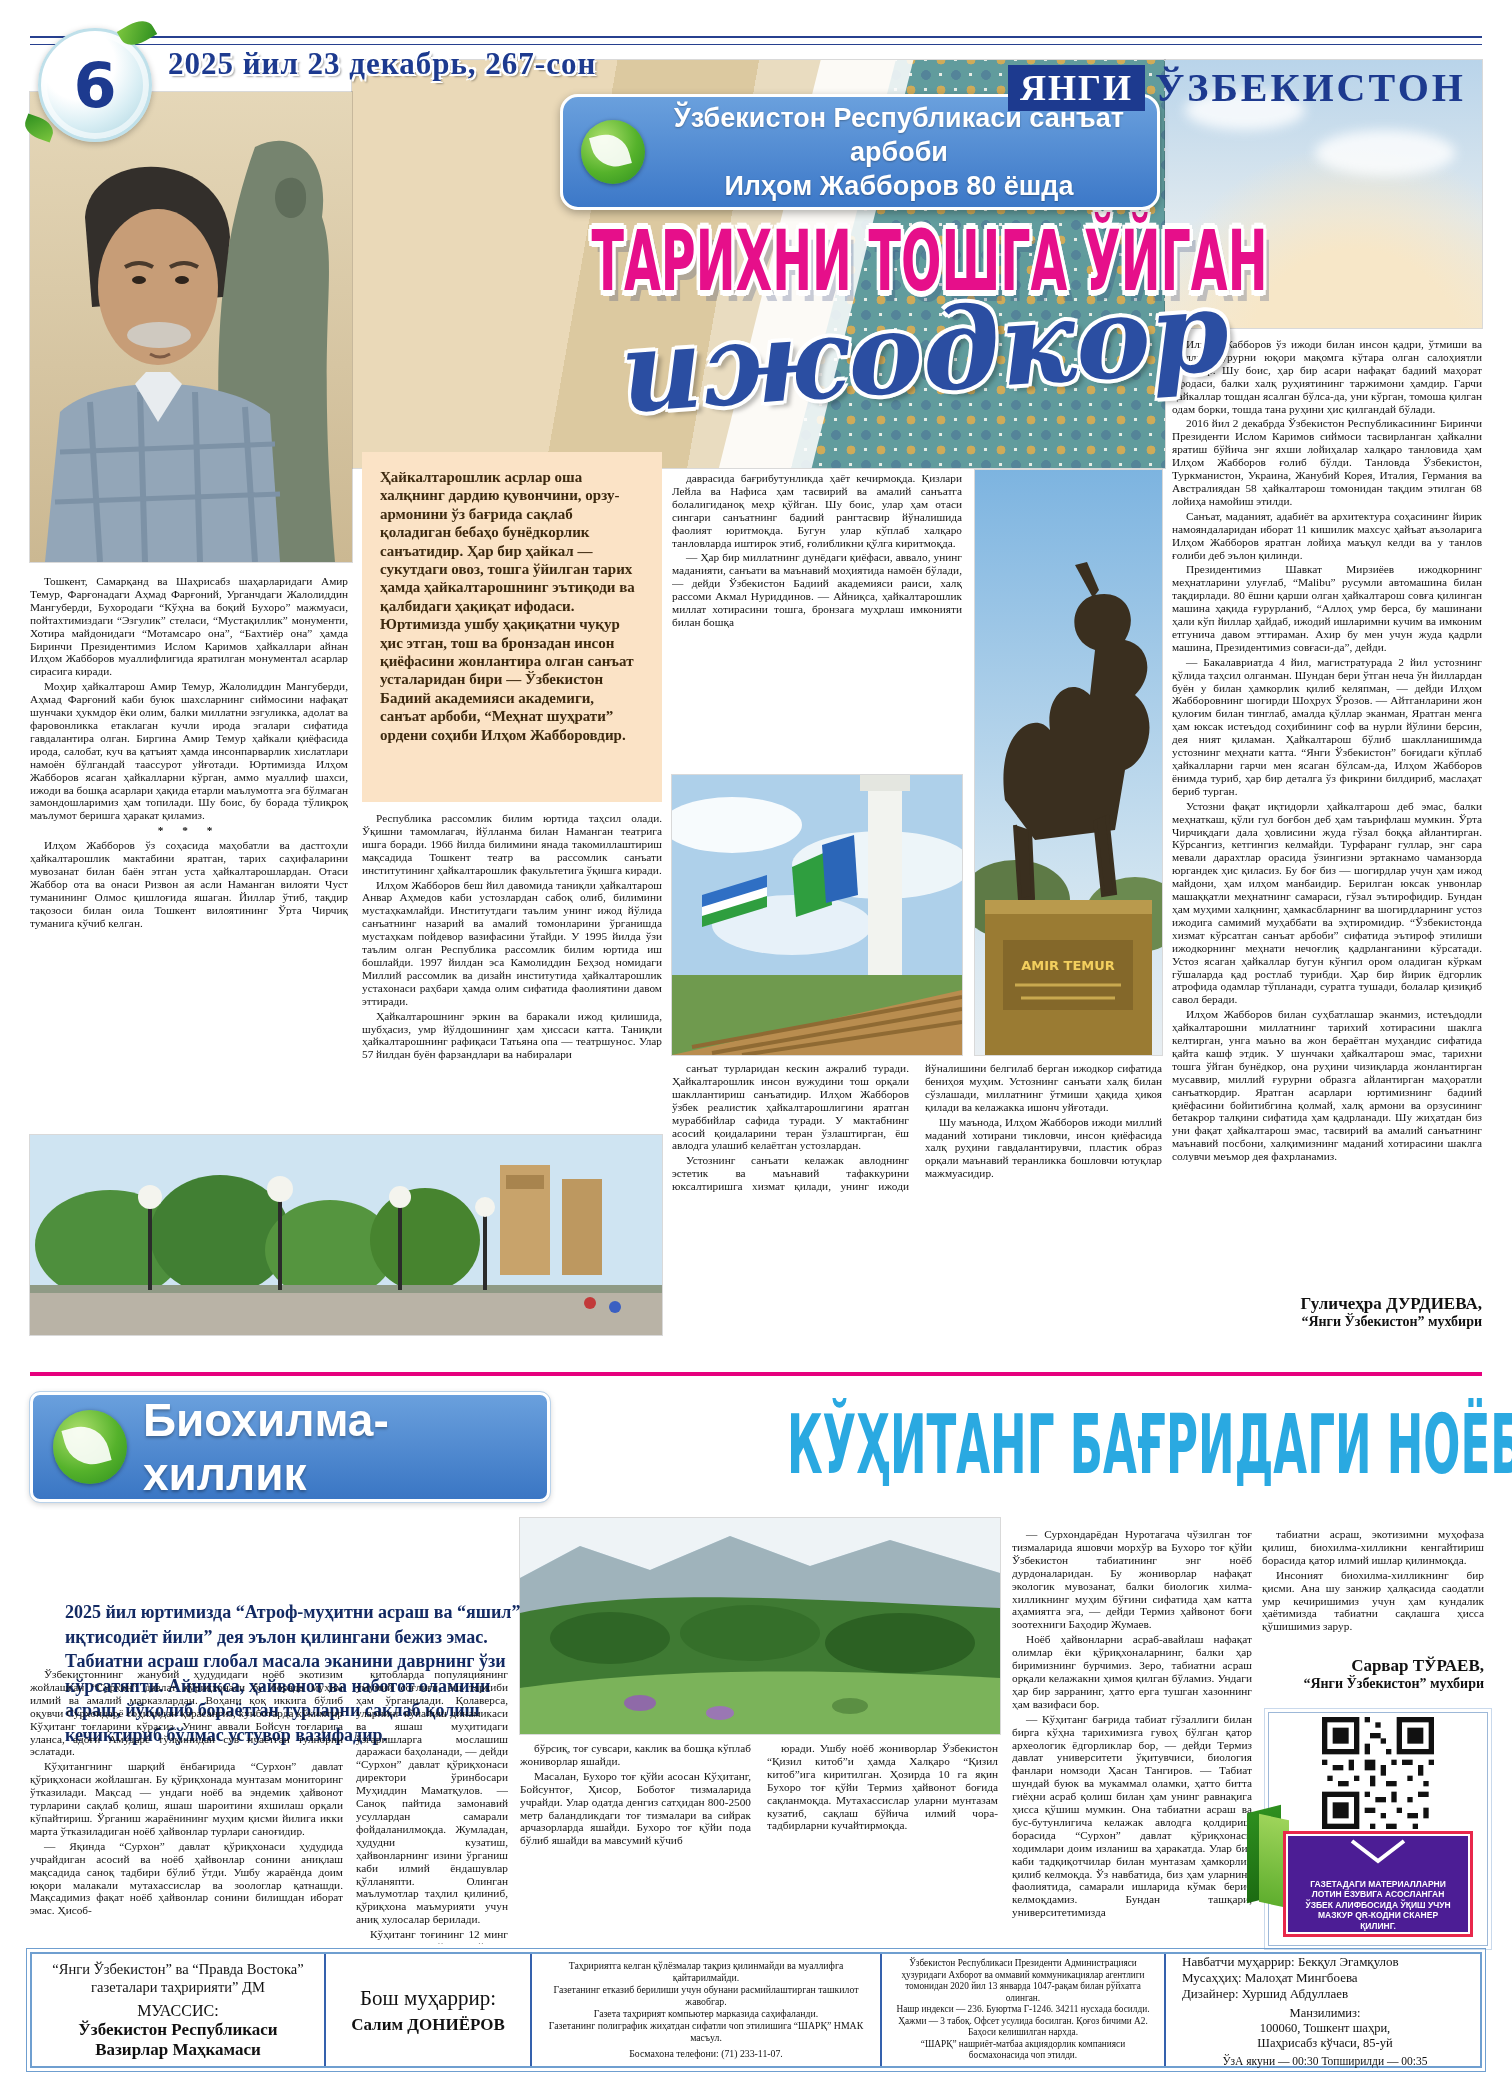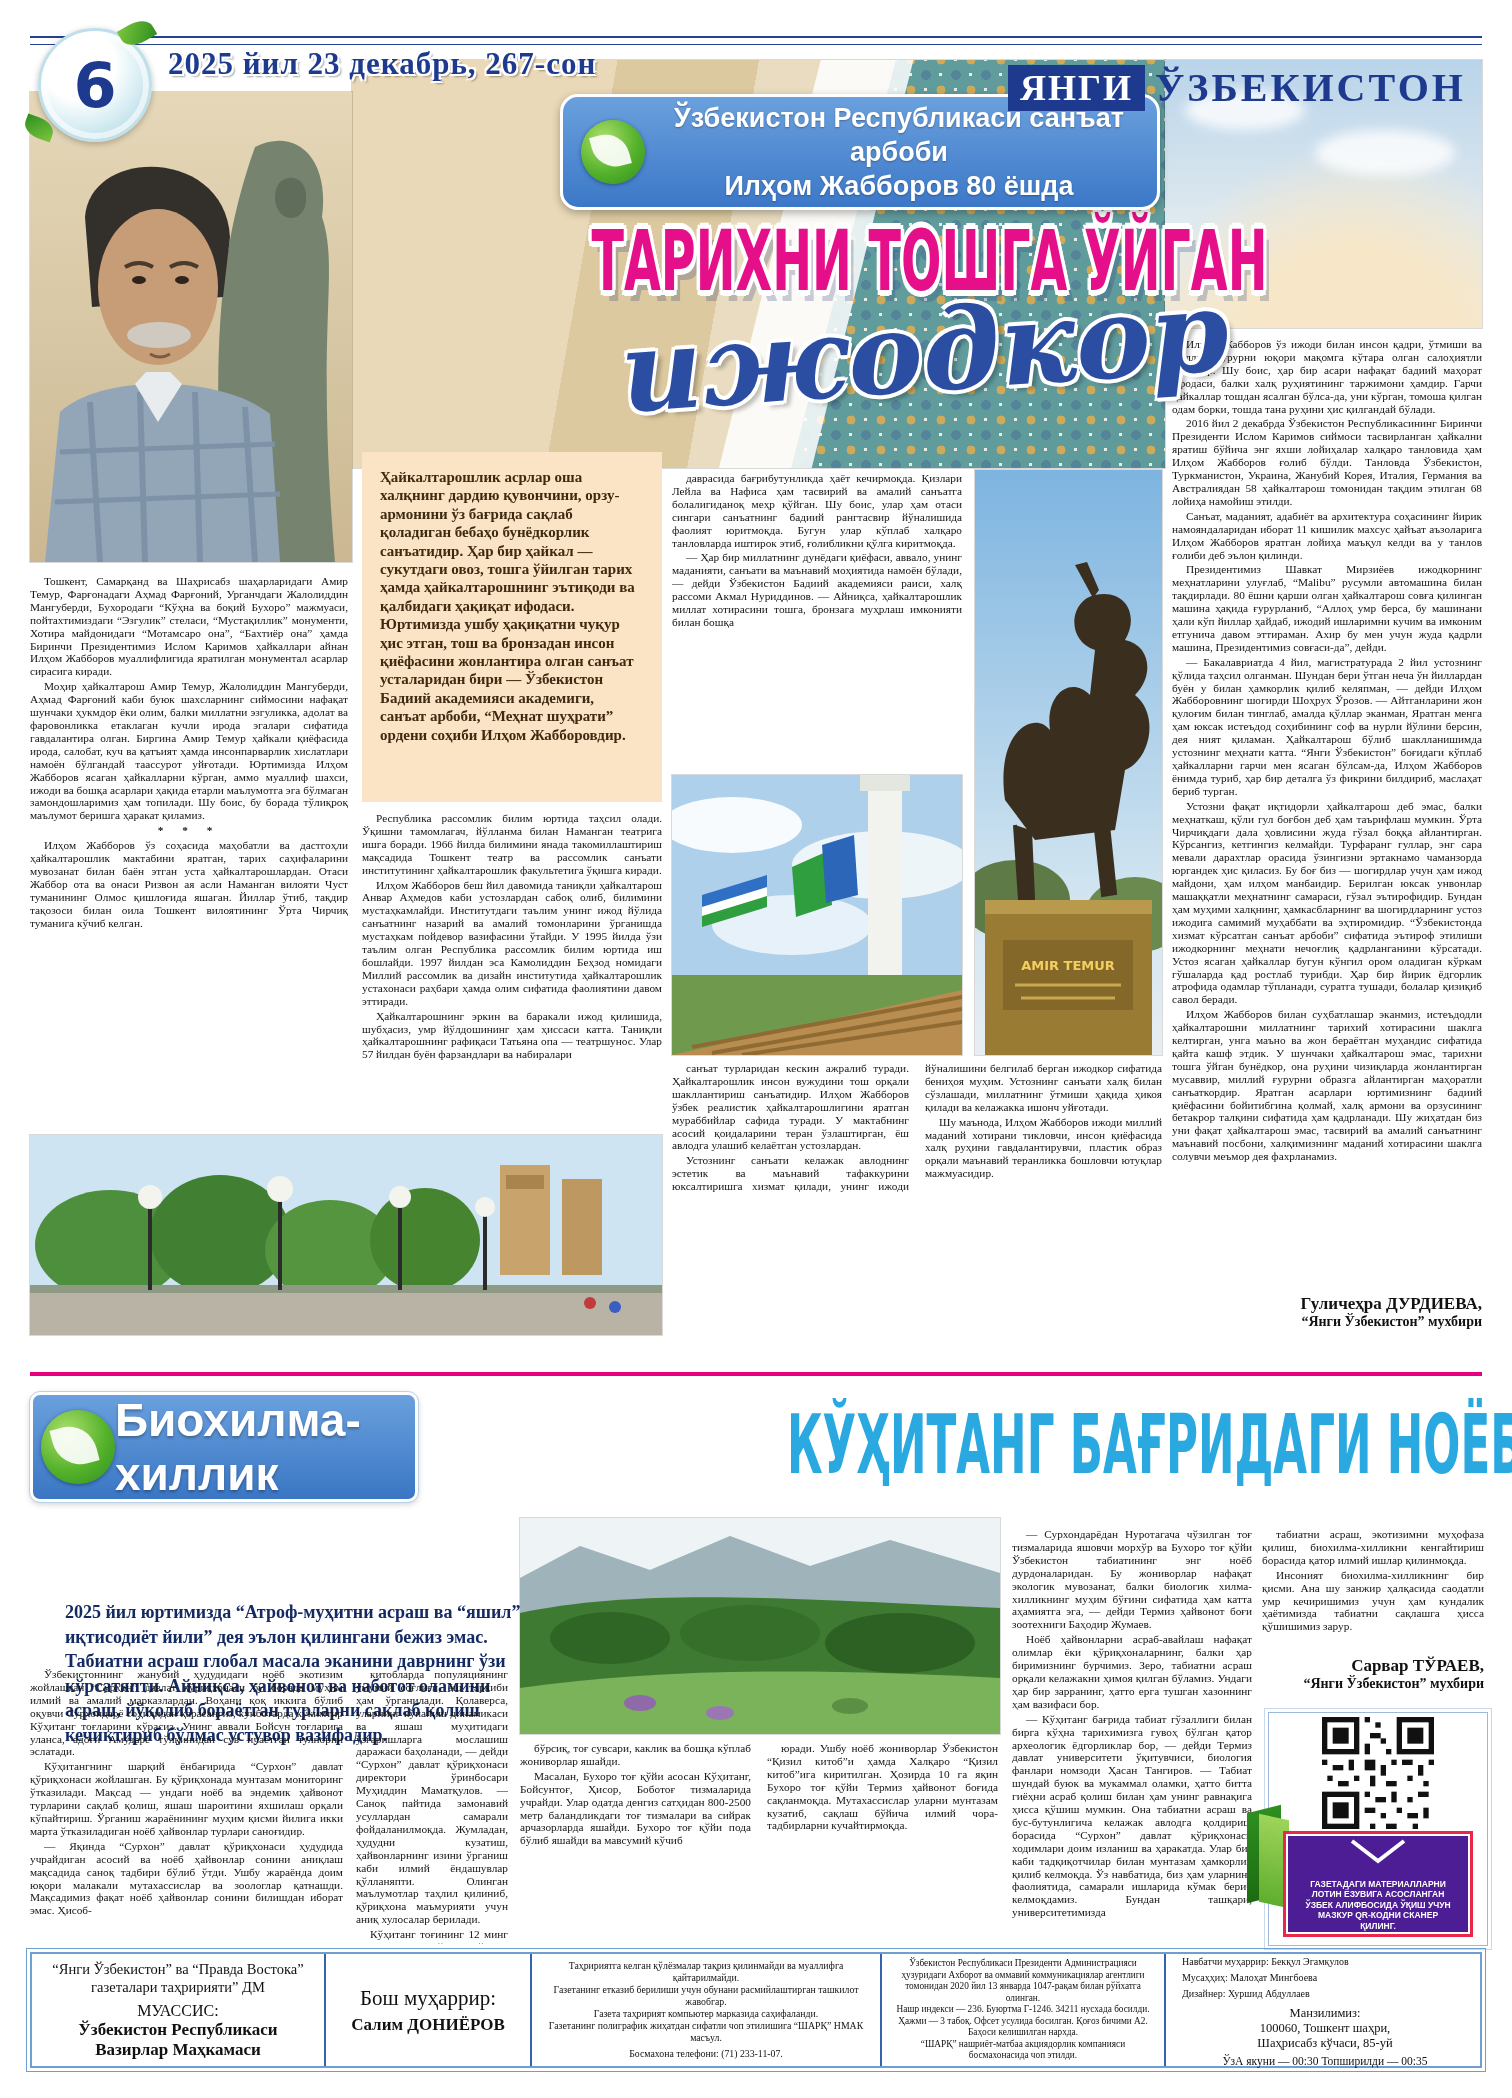--- a/index.html
+++ b/index.html
@@ -57,23 +57,23 @@
   .bodycol p{margin:0 0 2px;font-size:11.3px;line-height:12.9px;text-align:justify;text-indent:14px;color:#141414;}
   .bodycol{overflow:hidden;}
   .stars{text-align:center !important;text-indent:0 !important;letter-spacing:8px;font-weight:bold;}
   .twocol{column-count:2;column-gap:16px;}
   .byline{text-align:right;font-weight:bold;}
   .byline .n{font-size:17px;}
   .byline .r{font-size:14px;}
   
   #divider{left:30px;top:1372px;width:1452px;height:4px;background:#e6007e;}
   
-  #nature-badge{left:30px;top:1392px;width:388px;height:110px;border-radius:10px;
+  #nature-badge{left:30px;top:1392px;width:520px;height:110px;border-radius:10px;
     background:linear-gradient(180deg,#6aa0dd,#3a76c4);border:3px solid #fff;outline:1px solid #b9d2ea;
-    display:flex;align-items:center;padding:0 8px;box-sizing:border-box;box-shadow:0 2px 6px rgba(0,0,0,.2);}
+    display:flex;align-items:center;gap:16px;padding:0 20px;box-sizing:border-box;box-shadow:0 2px 6px rgba(0,0,0,.2);}
   #nature-badge .leaf-logo{width:74px;height:74px;}
   #nature-badge .blabel{color:#fff;font-family:"Liberation Sans",sans-serif;font-weight:bold;font-size:46px;text-shadow:0 2px 3px rgba(0,0,0,.3);}
   #nature-lead{left:34px;top:1600px;width:478px;margin-left:31px;}
   #nature-lead p{margin:0;font-weight:bold;font-size:18px;line-height:24.5px;color:#132a63;}
   #nature-headline{left:700px;top:1398px;width:790px;text-align:center;white-space:nowrap;
     font-family:"DejaVu Sans",sans-serif;font-weight:bold;font-size:56px;color:#2aa9e1;
     transform:scale(.78,1.45);transform-origin:center top;}
   
   #qr-block{left:1268px;top:1712px;width:218px;height:232px;background:#fff;border:1px solid #9db8d8;box-shadow:0 0 0 3px #fff,0 0 0 4px #c9d9ec;}
   #book-icon .b1{position:absolute;left:-22px;top:96px;width:34px;height:90px;background:linear-gradient(180deg,#2e8f1f,#1c6b12);transform:skewY(-14deg);}
@@ -93,21 +93,21 @@
   #fc1 .l3{font-size:17px;font-weight:bold;line-height:20px;}
   #fc2{width:206px;text-align:center;}
   #fc2 .l1{font-size:21px;}
   #fc2 .l2{font-size:17px;font-weight:bold;margin-top:4px;}
   #fc3{width:350px;text-align:center;}
   #fc3 div{font-size:9.8px;line-height:12px;}
   #fc3 .tel{margin-top:4px;}
   #fc4{width:284px;text-align:center;}
   #fc4 div{font-size:9.3px;line-height:11.5px;}
   #fc5{width:314px;text-align:left;padding-left:16px;}
-  #fc5 .staff{font-size:10px;line-height:16px;}
+  #fc5 .staff{font-size:13px;line-height:16px;}
   #fc5 .addr{font-size:12.5px;line-height:15px;text-align:center;margin-top:4px;}
   #fc5 .dl{font-size:11.5px;text-align:center;margin-top:4px;}
   #footer-strip{left:30px;top:2076px;width:1452px;display:flex;justify-content:space-between;font-size:12px;color:#222;}
   svg text{font-family:"DejaVu Sans",sans-serif;}
 </style>
 </head>
 <body>
 
 <div id="paper">
 

